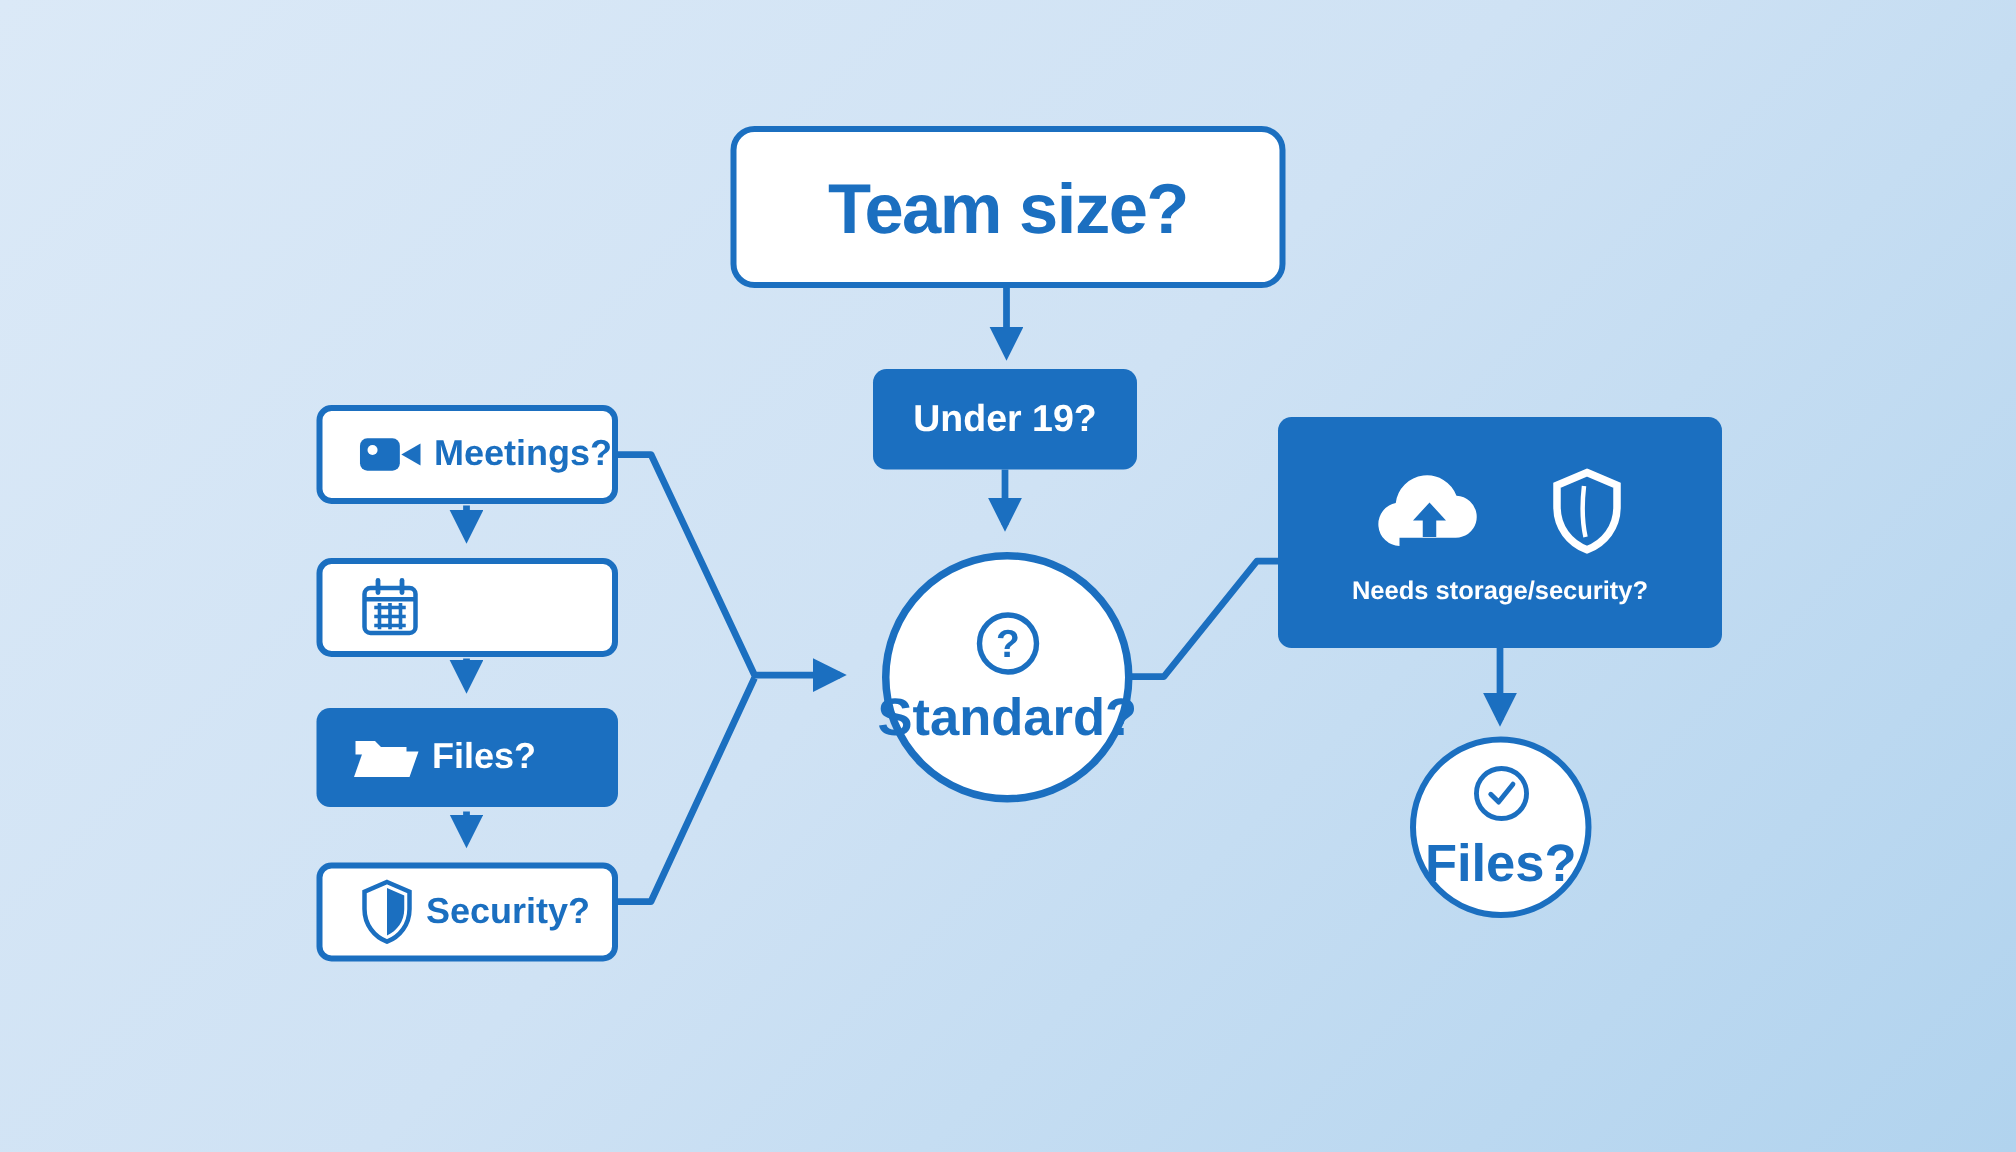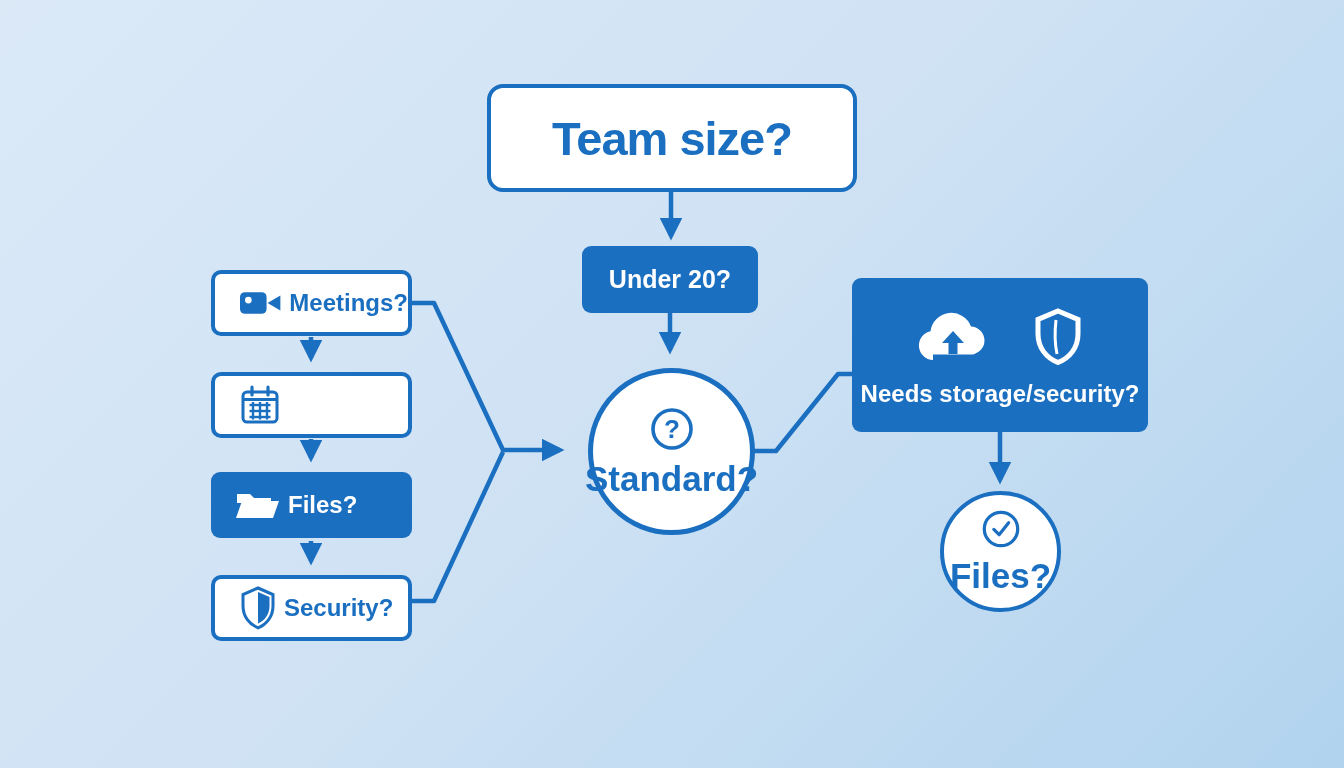--- a/index.html
+++ b/index.html
@@ -28,21 +28,21 @@
 
   .feature-box { left:211px; width:201px; height:66px; justify-content:flex-start; padding-left:24px; gap:7px; }
   .feature-label { font-size:24px; font-weight:bold; }
   .fb-meetings { top:270px; }
   .fb-calendar { top:372px; }
   .fb-files    { top:472px; }
   .fb-security { top:575px; }
 
   .storage-box { left:852px; top:278px; width:296px; height:154px; flex-direction:column; gap:14px; }
   .storage-icons { display:flex; align-items:center; gap:42px; margin-top:6px; }
-  .storage-label { font-size:24px; font-weight:bold; }
+  .storage-label { font-size:17px; font-weight:bold; }
 
   .plus-circle { left:940px; top:491px; width:121px; height:121px; border-width:4px; }
 
   .icon { display:block; color:var(--primary); }
 </style>
 </head>
 <body>
 
 <div class="canvas">
 
@@ -61,21 +61,21 @@
     <path d="M412 601 H434 L503 452"></path>
     <path d="M753 451 H776 L838 374 H852"></path>
     <path d="M1000 432 V480" marker-end="url(#arrow)"></path>
   </svg>
 
   <div class="node box-outline title-box">
     <span class="title-label">Team size?</span>
   </div>
 
   <div class="node box-filled under10-box">
-    <span class="under10-label">Under 20?</span>
+    <span class="under10-label">Under 19?</span>
   </div>
 
   <div class="node circle-node standard-circle">
     <svg class="icon" width="48" height="48" viewBox="0 0 48 48">
       <circle cx="24" cy="24" r="19" fill="none" stroke="currentColor" stroke-width="3.6"></circle>
       <text x="24" y="33" text-anchor="middle" font-size="26" font-weight="bold" fill="currentColor" font-family="Liberation Sans, sans-serif">?</text>
     </svg>
     <span class="standard-label">Standard?</span>
   </div>
 

